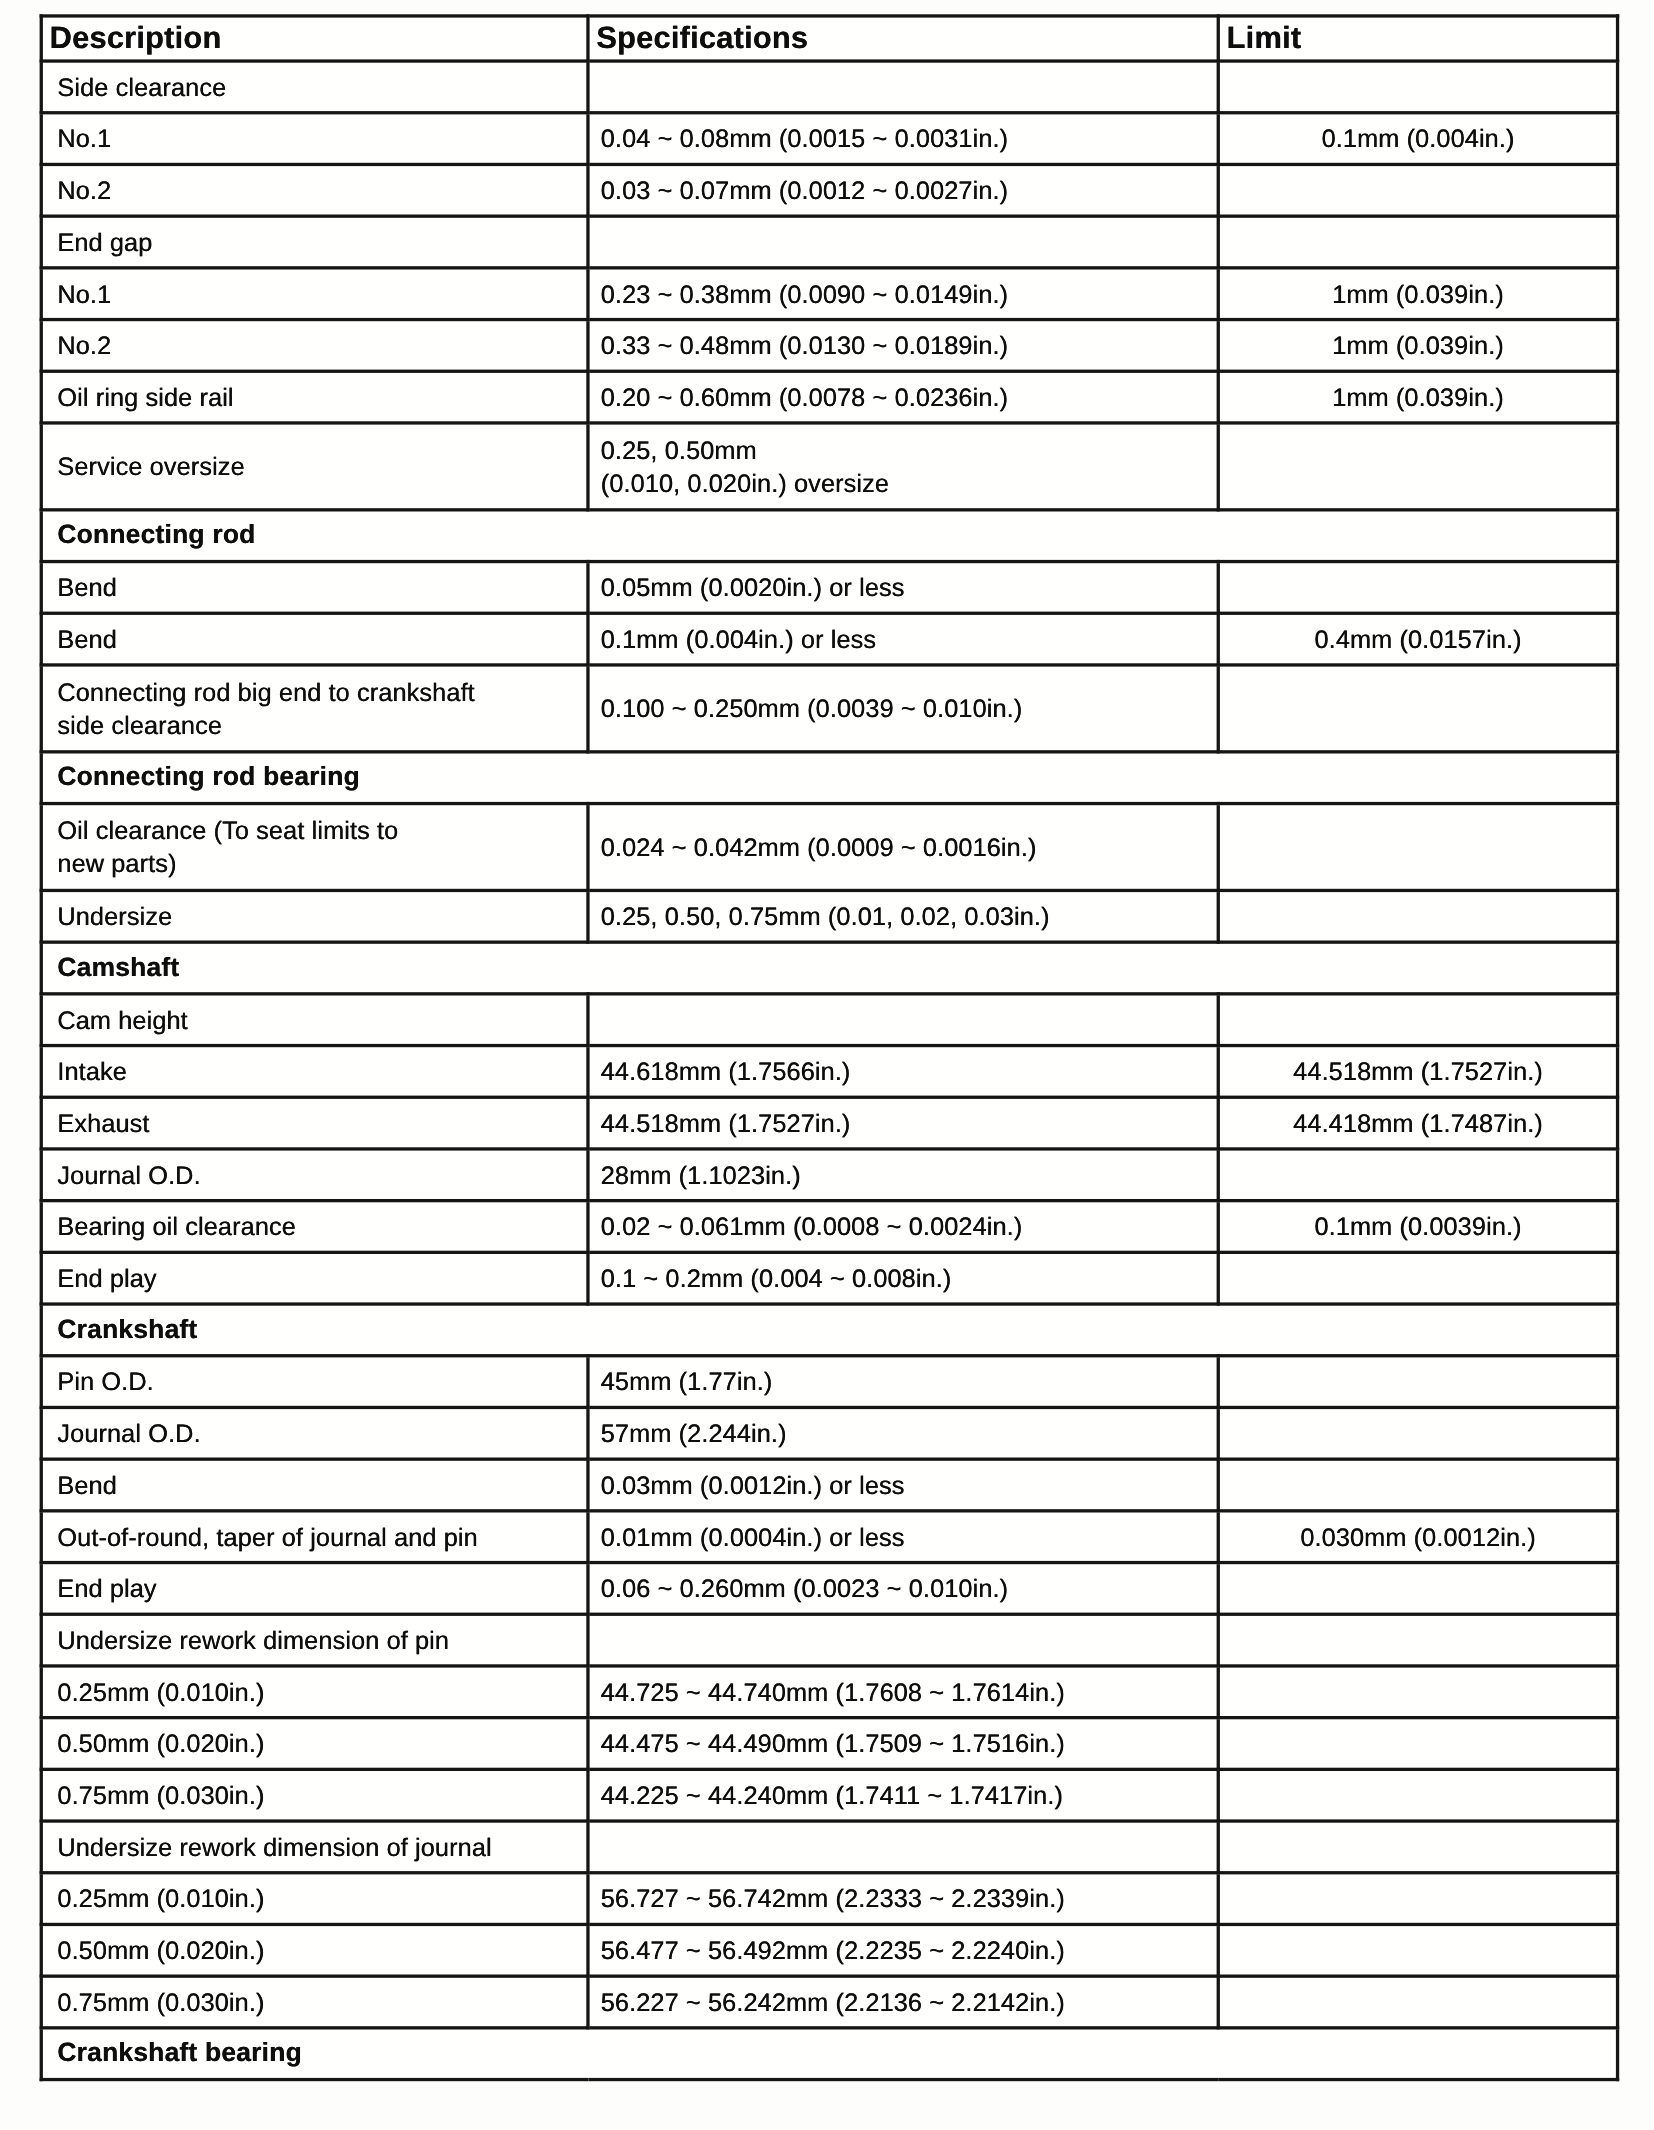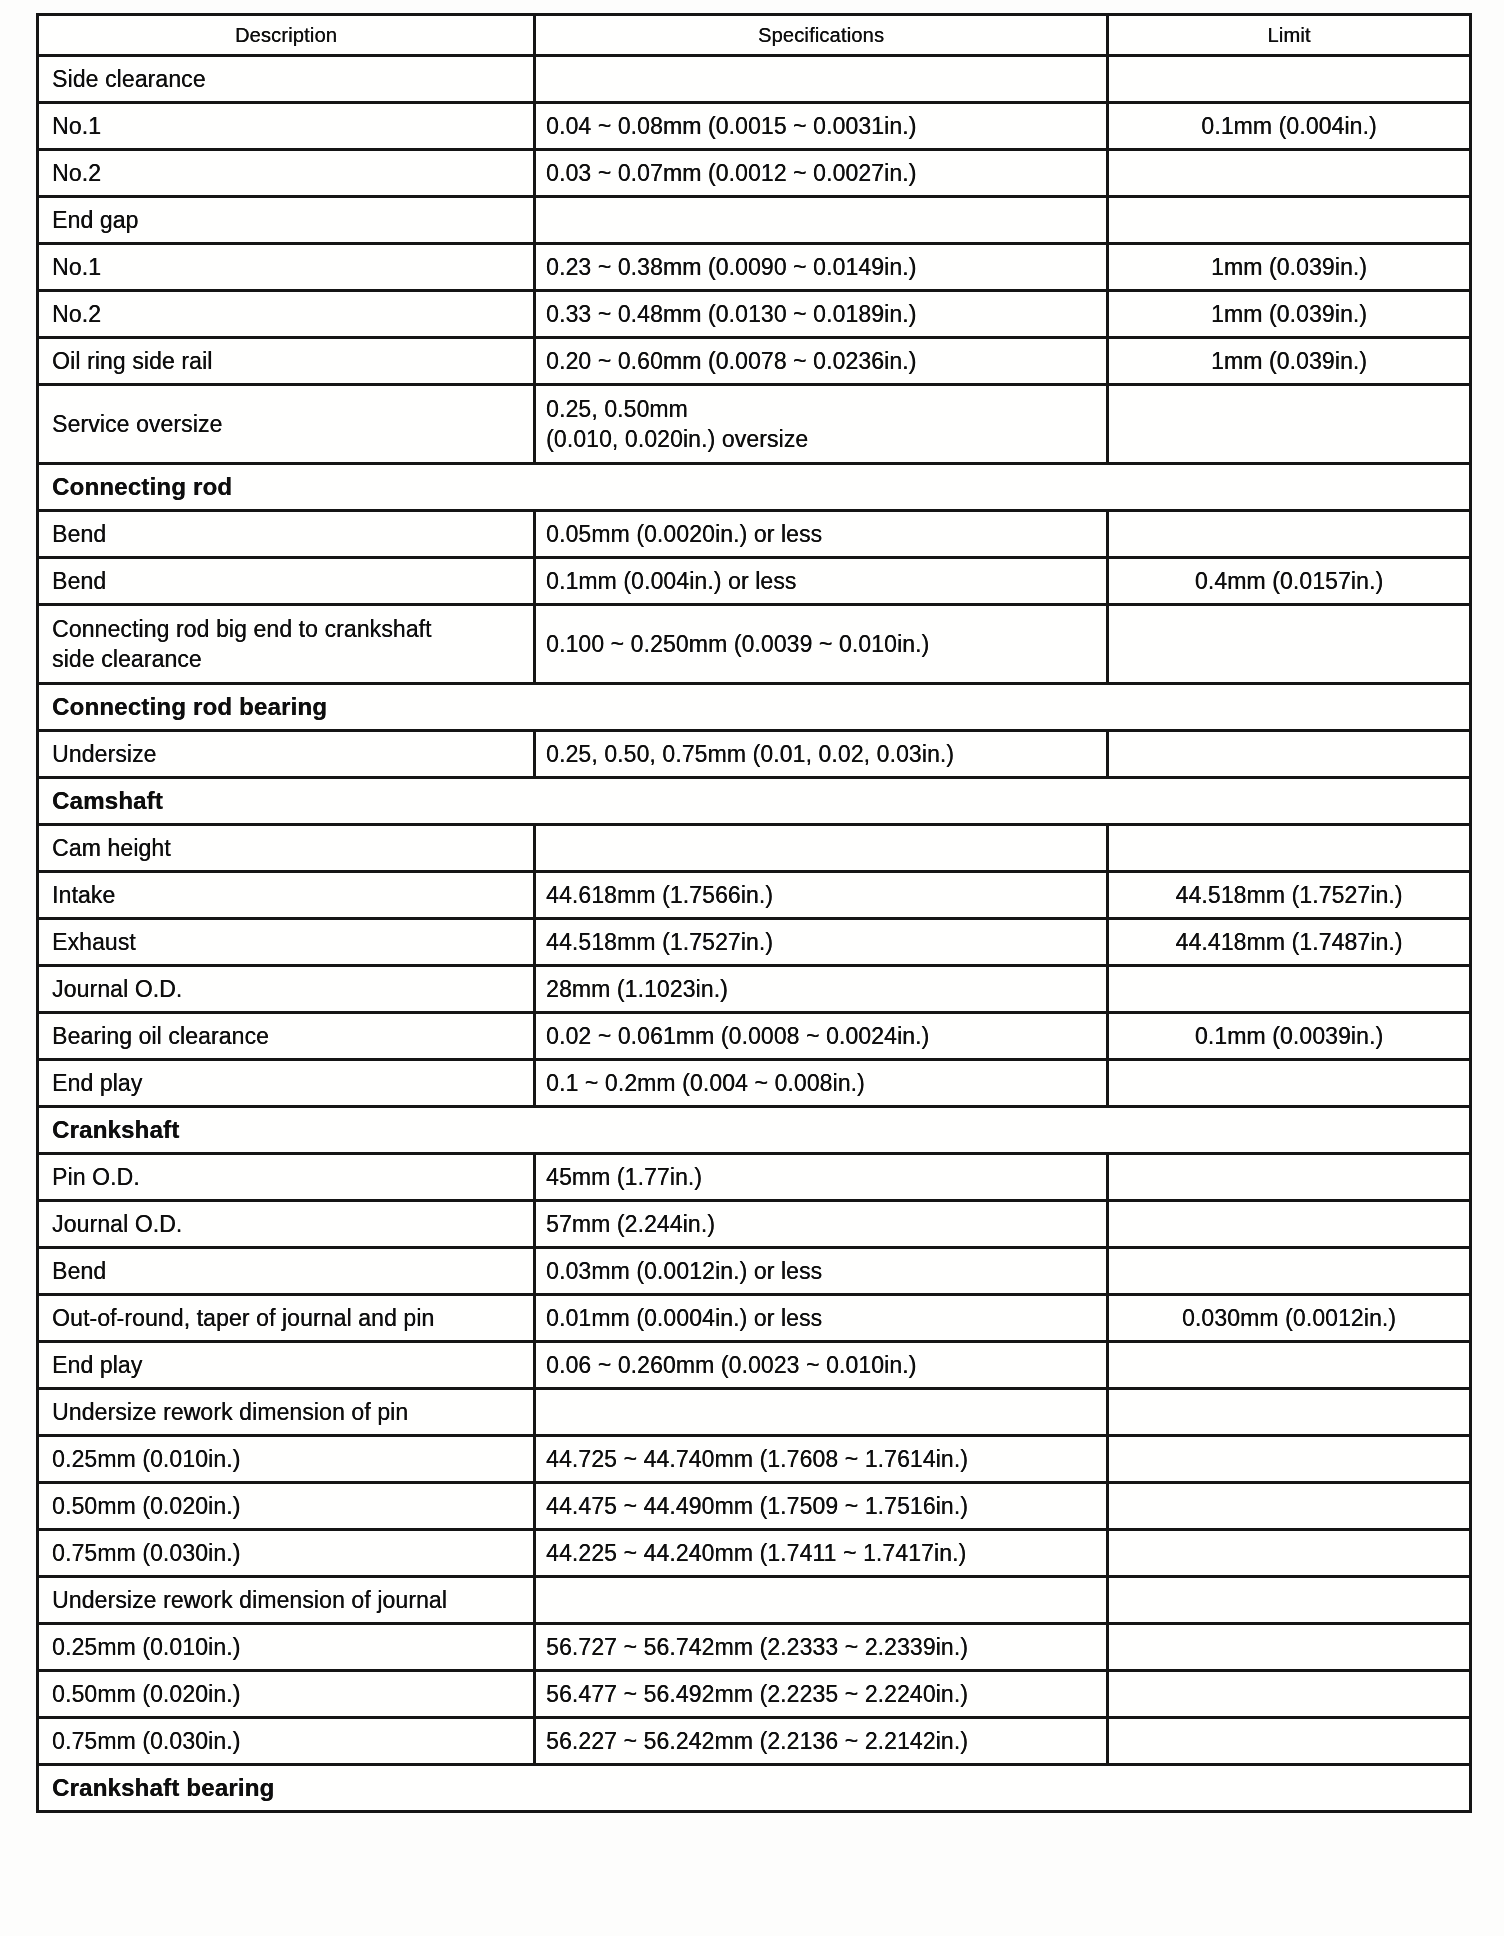--- a/index.html
+++ b/index.html
@@ -26,23 +26,23 @@
     background: #fffffe;
   }
   .spec-table th,
   .spec-table td {
     border: 3px solid #151515;
     vertical-align: middle;
     overflow: hidden;
   }
   .spec-table th {
     height: 38px;
-    font-size: 20px;
-    font-weight: normal;
-    text-align: center;
+    font-size: 28px;
+    font-weight: bold;
+    text-align: left;
     letter-spacing: 0.2px;
     padding: 0 6px;
     text-shadow: 0.3px 0 0 currentColor;
   }
   .spec-table td {
     height: 40px;
     font-size: 23px;
     padding: 2px 10px;
     letter-spacing: 0.1px;
     text-shadow: 0.3px 0 0 currentColor;
@@ -143,20 +143,26 @@
         </tr>
         <tr class="data-row tall">
           <td class="col-description">Connecting rod big end to crankshaft
 side clearance</td>
           <td class="col-specification">0.100 ~ 0.250mm (0.0039 ~ 0.010in.)</td>
           <td class="col-limit"></td>
         </tr>
         <tr class="section-row">
           <td colspan="3">Connecting rod bearing</td>
         </tr>
+        <tr class="data-row tall">
+          <td class="col-description">Oil clearance (To seat limits to
+new parts)</td>
+          <td class="col-specification">0.024 ~ 0.042mm (0.0009 ~ 0.0016in.)</td>
+          <td class="col-limit"></td>
+        </tr>
         <tr class="data-row">
           <td class="col-description">Undersize</td>
           <td class="col-specification">0.25, 0.50, 0.75mm (0.01, 0.02, 0.03in.)</td>
           <td class="col-limit"></td>
         </tr>
         <tr class="section-row">
           <td colspan="3">Camshaft</td>
         </tr>
         <tr class="data-row">
           <td class="col-description">Cam height</td>

